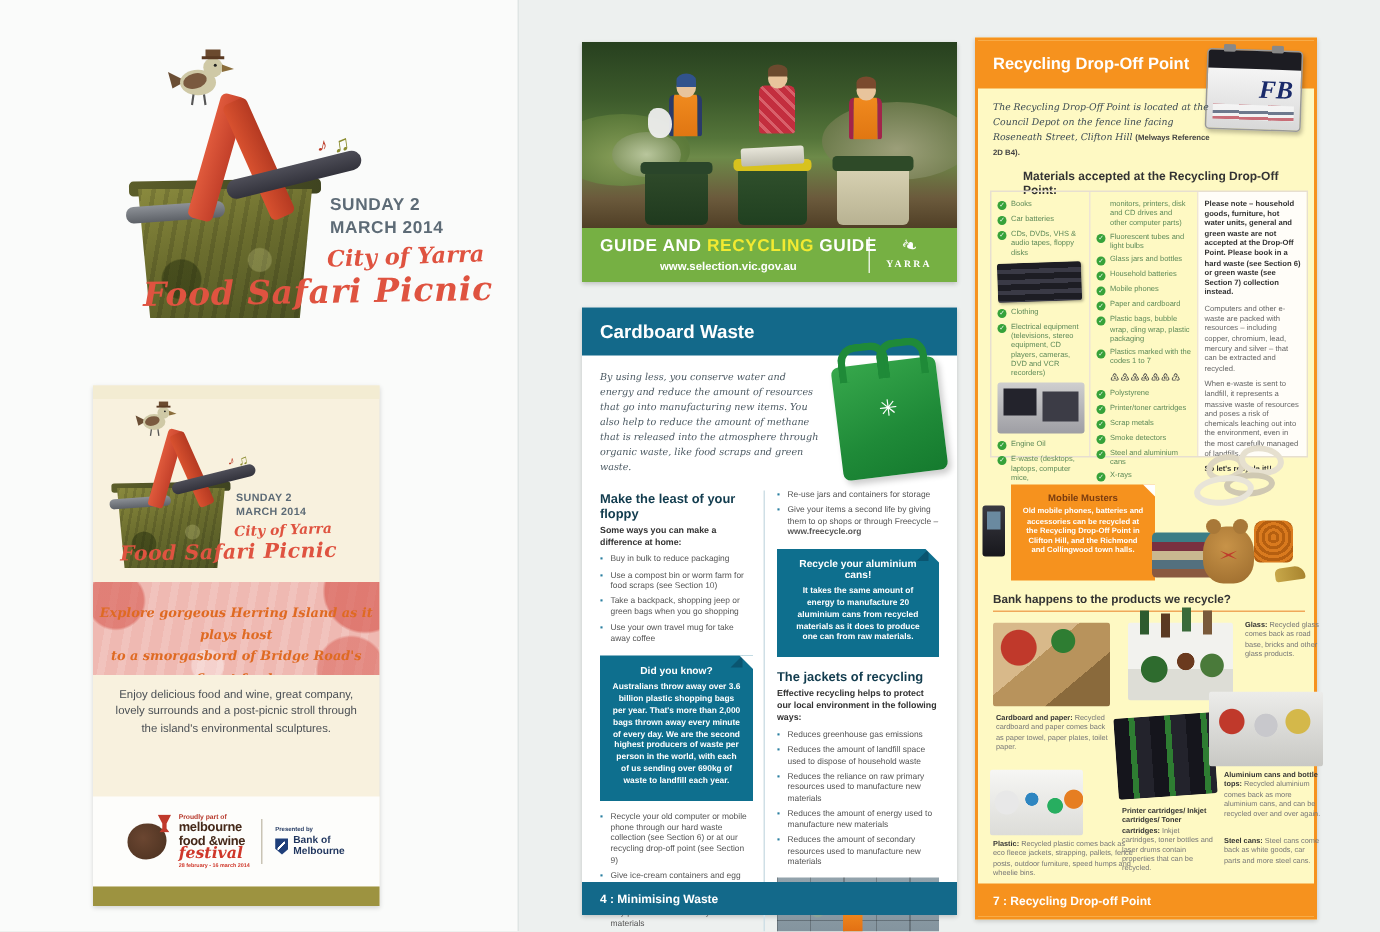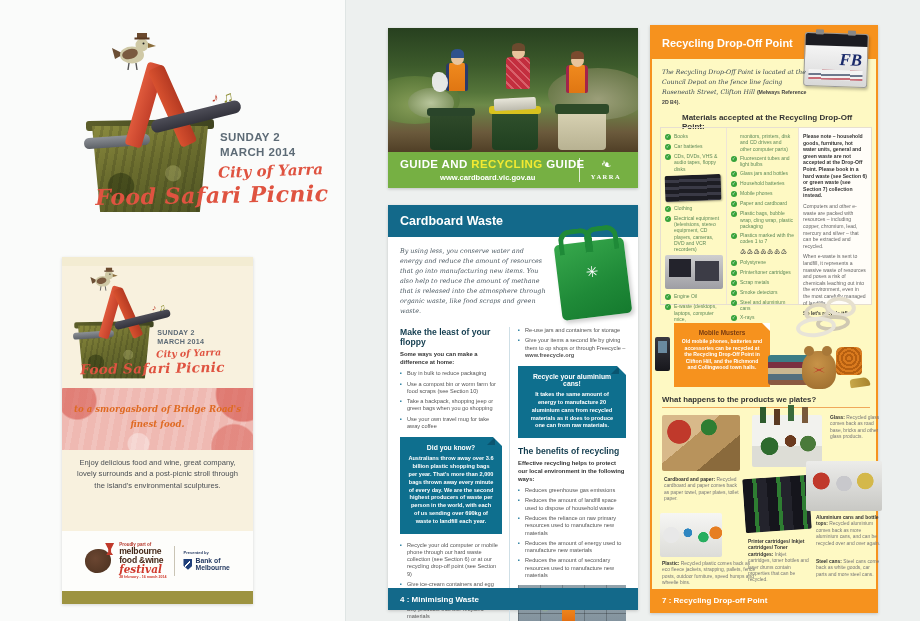--- a/index.html
+++ b/index.html
@@ -288,20 +288,21 @@
         <div class="lg-date">
           <div>SUNDAY 2</div>
           <div>MARCH 2014</div>
         </div>
         <div class="lg-city">City of Yarra</div>
         <div class="lg-title">Food Safari Picnic</div>
       </div>
     </div>
     <div class="flyer-band">
       <div class="flyer-band-text">
+        <div>Explore gorgeous Herring Island as it plays host</div>
         <div>to a smorgasbord of Bridge Road's finest food.</div>
       </div>
     </div>
     <div class="flyer-body">
       <p>Enjoy delicious food and wine, great company, lovely surrounds and a post-picnic stroll through the island's environmental sculptures.</p>
     </div>
     <div class="flyer-footer">
       <div class="wombat">
           <div class="glass"></div>
         </div>
@@ -357,21 +358,21 @@
       <div class="bin bin2">
           <div class="lid"></div>
           <div class="papers"></div>
         </div>
       <div class="bin bin3">
           <div class="lid"></div>
         </div>
     </div>
     <div class="cover-band">
       <div class="cover-title"><span>GUIDE AND </span><span class="yel">RECYCLING</span><span> GUIDE</span></div>
-      <div class="cover-url">www.cardboard.vic.gov.au</div>
+      <div class="cover-url">www.selection.vic.gov.au</div>
       <div class="cover-div"></div>
       <div class="yarra-logo">
         <div class="yarra-leaf">❧</div>
         <div class="yarra-name">YARRA</div>
       </div>
     </div>
   </div>
 
   <div class="minpage">
     <div class="min-header">Cardboard Waste</div>
@@ -402,21 +403,21 @@
       </div>
       <div class="min-colR">
         <ul class="dots">
           <li>Re-use jars and containers for storage</li>
           <li><span>Give your items a second life by giving them to op shops or through Freecycle – </span><b>www.freecycle.org</b></li>
         </ul>
         <div class="teal-box">
           <div class="bx-title">Recycle your aluminium cans!</div>
           <div class="bx-text">It takes the same amount of energy to manufacture 20 aluminium cans from recycled materials as it does to produce one can from raw materials.</div>
         </div>
-        <div class="min-h3">The benefits of recycling</div>
+        <div class="min-h3">The jackets of recycling</div>
         <div class="min-sub">Effective recycling helps to protect our local environment in the following ways:</div>
         <ul class="dots">
           <li>Reduces greenhouse gas emissions</li>
           <li>Reduces the amount of landfill space used to dispose of household waste</li>
           <li>Reduces the reliance on raw primary resources used to manufacture new materials</li>
           <li>Reduces the amount of energy used to manufacture new materials</li>
           <li>Reduces the amount of secondary resources used to manufacture new materials</li>
         </ul>
         <div class="bales-photo">
           <div class="worker"></div>
@@ -546,21 +547,21 @@
       </div>
       <div class="donations">
         <div class="don-cable"></div>
         <div class="don-stripes"></div>
         <div class="don-teddy"></div>
         <div class="don-bag"></div>
         <div class="don-shoes"></div>
       </div>
     </div>
 
-    <div class="prod-heading">What happens to the products we plates?</div>
+    <div class="prod-heading">Bank happens to the products we recycle?</div>
     <div class="products">
       <div class="ph ph-cardboard"></div>
       <div class="ph ph-glass"></div>
       <div class="ph ph-plastic"></div>
       <div class="ph ph-cart"></div>
       <div class="ph ph-alu"></div>
       <div class="cap cap-cardboard"><b>Cardboard and paper:</b><span> Recycled cardboard and paper comes back as paper towel, paper plates, toilet paper.</span></div>
       <div class="cap cap-glass"><b>Glass:</b><span> Recycled glass comes back as road base, bricks and other glass products.</span></div>
       <div class="cap cap-plastic"><b>Plastic:</b><span> Recycled plastic comes back as eco fleece jackets, strapping, pallets, fence posts, outdoor furniture, speed humps and wheelie bins.</span></div>
       <div class="cap cap-cart"><b>Printer cartridges/ Inkjet cartridges/ Toner cartridges:</b><span> Inkjet cartridges, toner bottles and laser drums contain properties that can be recycled.</span></div>

